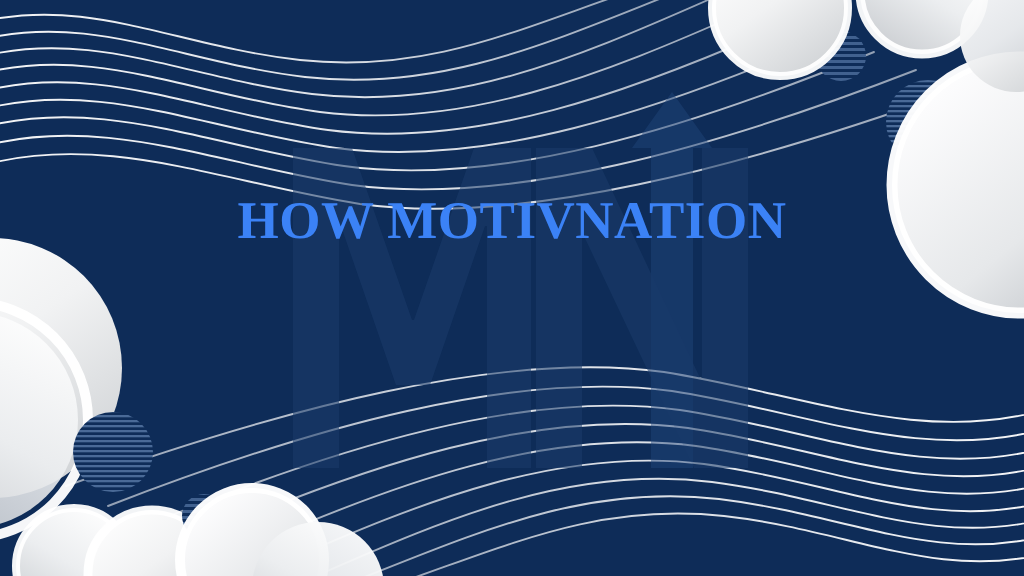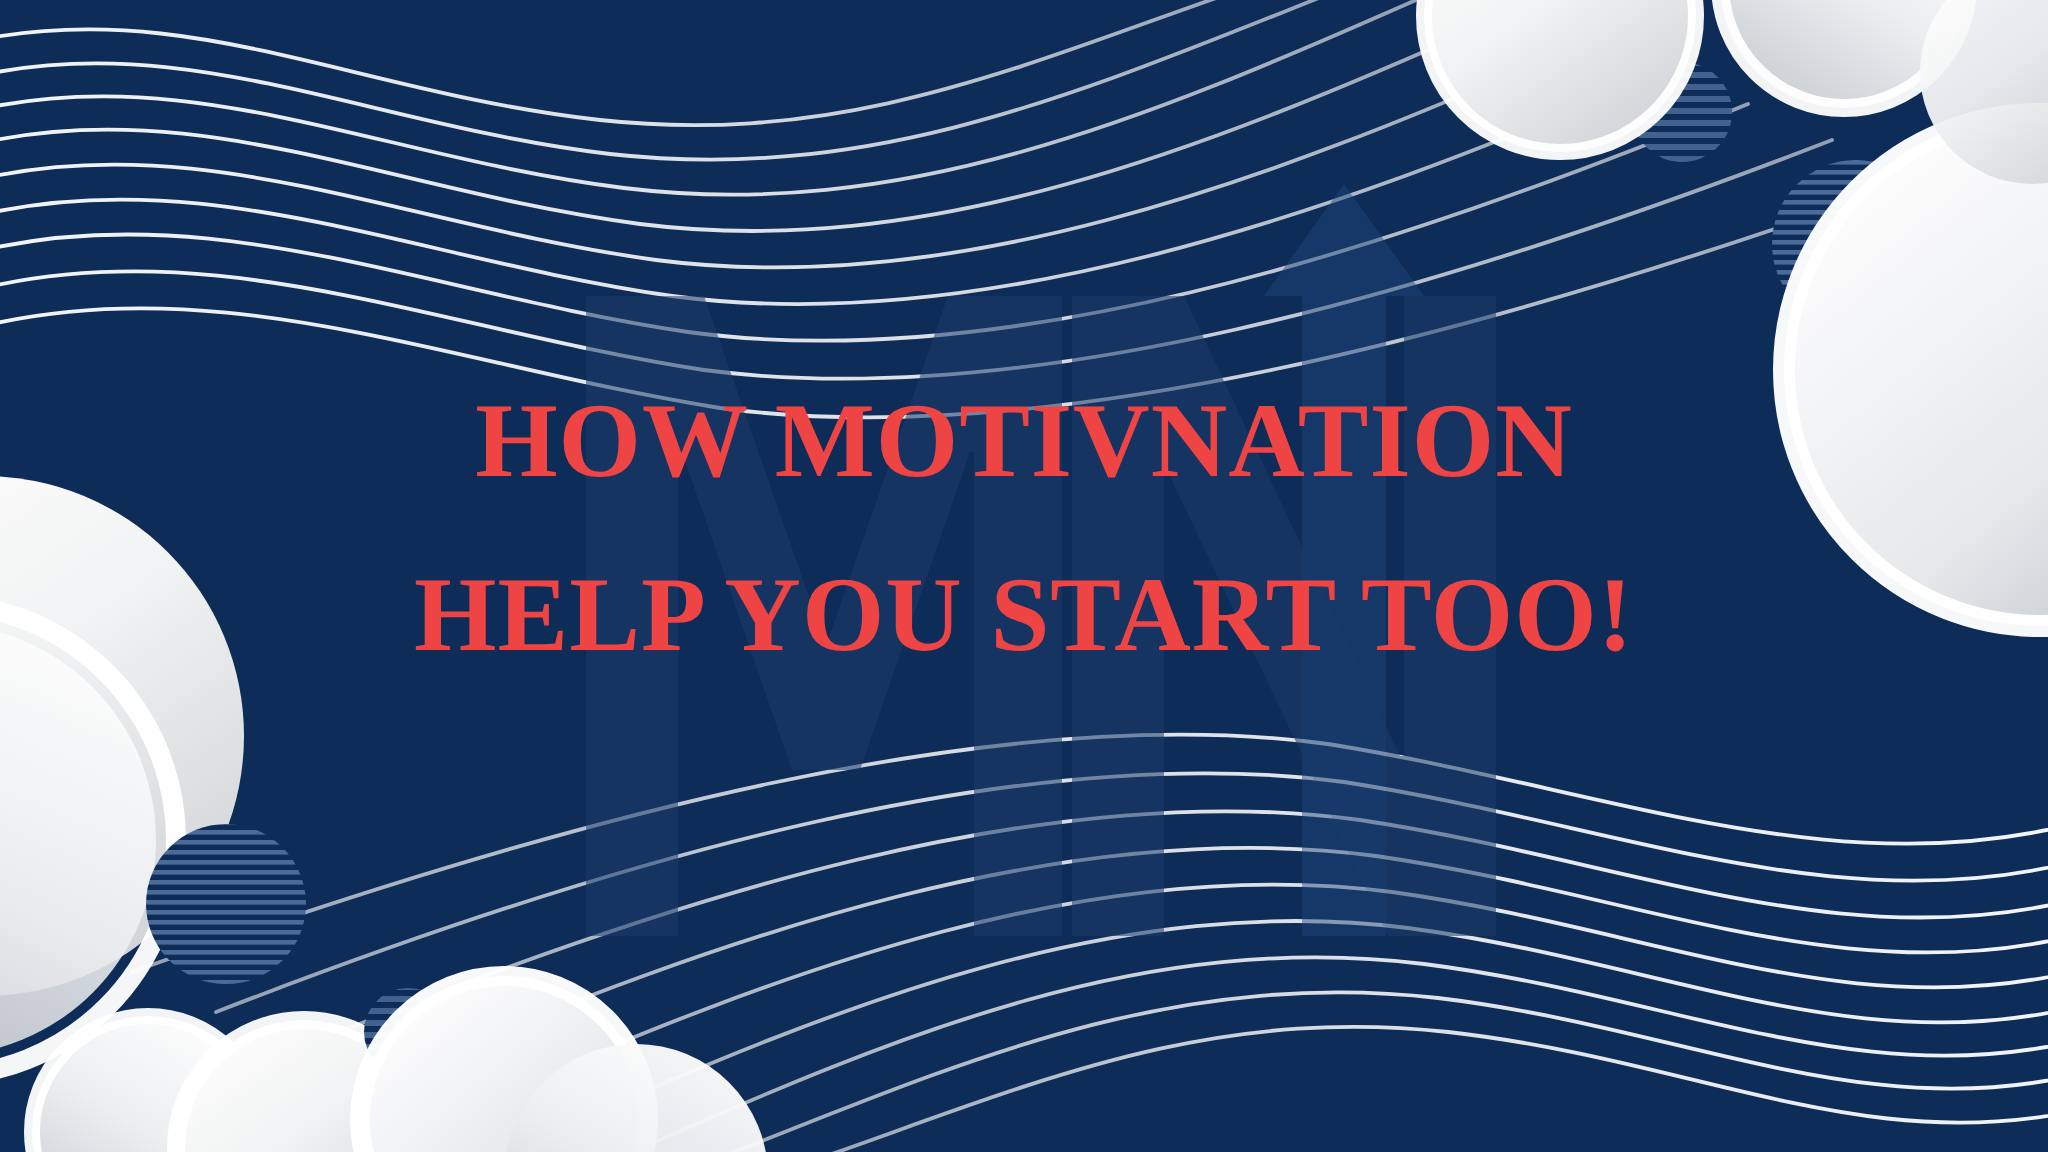--- a/index.html
+++ b/index.html
@@ -31,21 +31,21 @@
   .title-block {
     position: absolute;
     left: 0;
     right: 0;
     top: 178px;
     text-align: center;
     pointer-events: auto;
   }
   .title-line {
     display: block;
-    color: #ef4444;
+    color: #3b82f6;
     font-family: "Liberation Serif", "DejaVu Serif", serif;
     font-weight: 700;
     font-size: 53px;
     line-height: 87px;
     letter-spacing: 0.5px;
     white-space: nowrap;
     text-rendering: geometricPrecision;
   }
 </style>
 </head>
@@ -201,17 +201,16 @@
     </g>
 
     <g>
       <circle cx="318" cy="588" r="66" fill="url(#sphereGrad2)" opacity="0.96"></circle>
     </g>
   </svg>
 
   <div class="layer" id="title-layer">
     <div class="title-block">
       <span class="title-line">HOW MOTIVNATION</span>
-      <span class="title-line">HELP YOU START TOO!</span>
     </div>
   </div>
 
 </div>
 
 </body></html>

